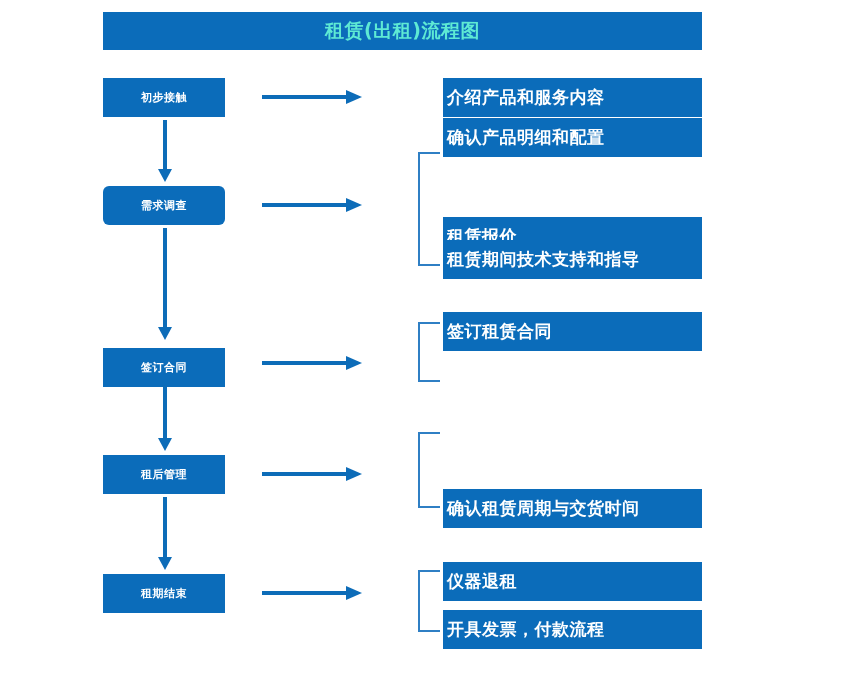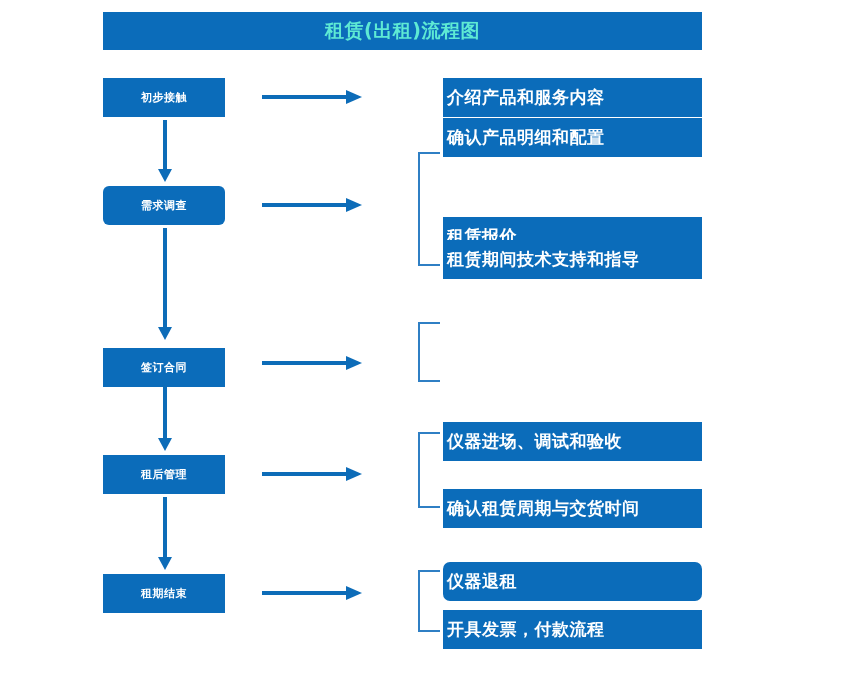--- a/index.html
+++ b/index.html
@@ -200,23 +200,23 @@
   <div class="bracket" style="top:570px; height:62px;"></div>
 
   <div class="detail-box" style="top:78px;">介绍产品和服务内容</div>
 
   <div class="detail-box" style="top:118px;">确认产品明细和配置</div>
 
   <div class="detail-box" style="top:186px;margin-top:31px;">租赁报价</div>
 
   <div class="detail-box" style="top:240px;">租赁期间技术支持和指导</div>
 
-
-
-  <div class="detail-box" style="top:422px;">仪器进场、调试和验收</div>
+  <div class="detail-box" style="top:312px;">签订租赁合同</div>
+
+
 
   <div class="detail-box" style="top:489px;">确认租赁周期与交货时间</div>
 
-  <div class="detail-box" style="top:562px;border-radius:7px;">仪器退租</div>
+  <div class="detail-box" style="top:562px;">仪器退租</div>
 
   <div class="detail-box" style="top:610px;">开具发票，付款流程</div>
 
 </div>
 
 </body></html>

